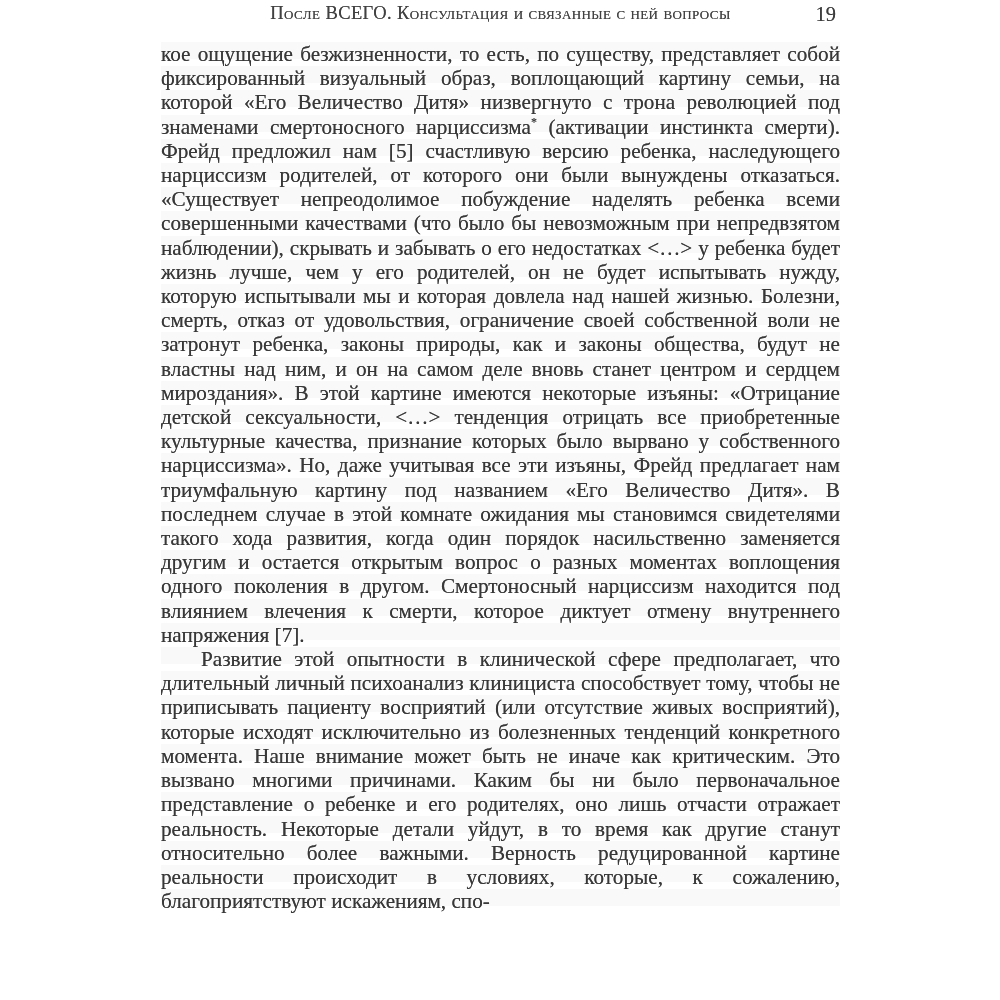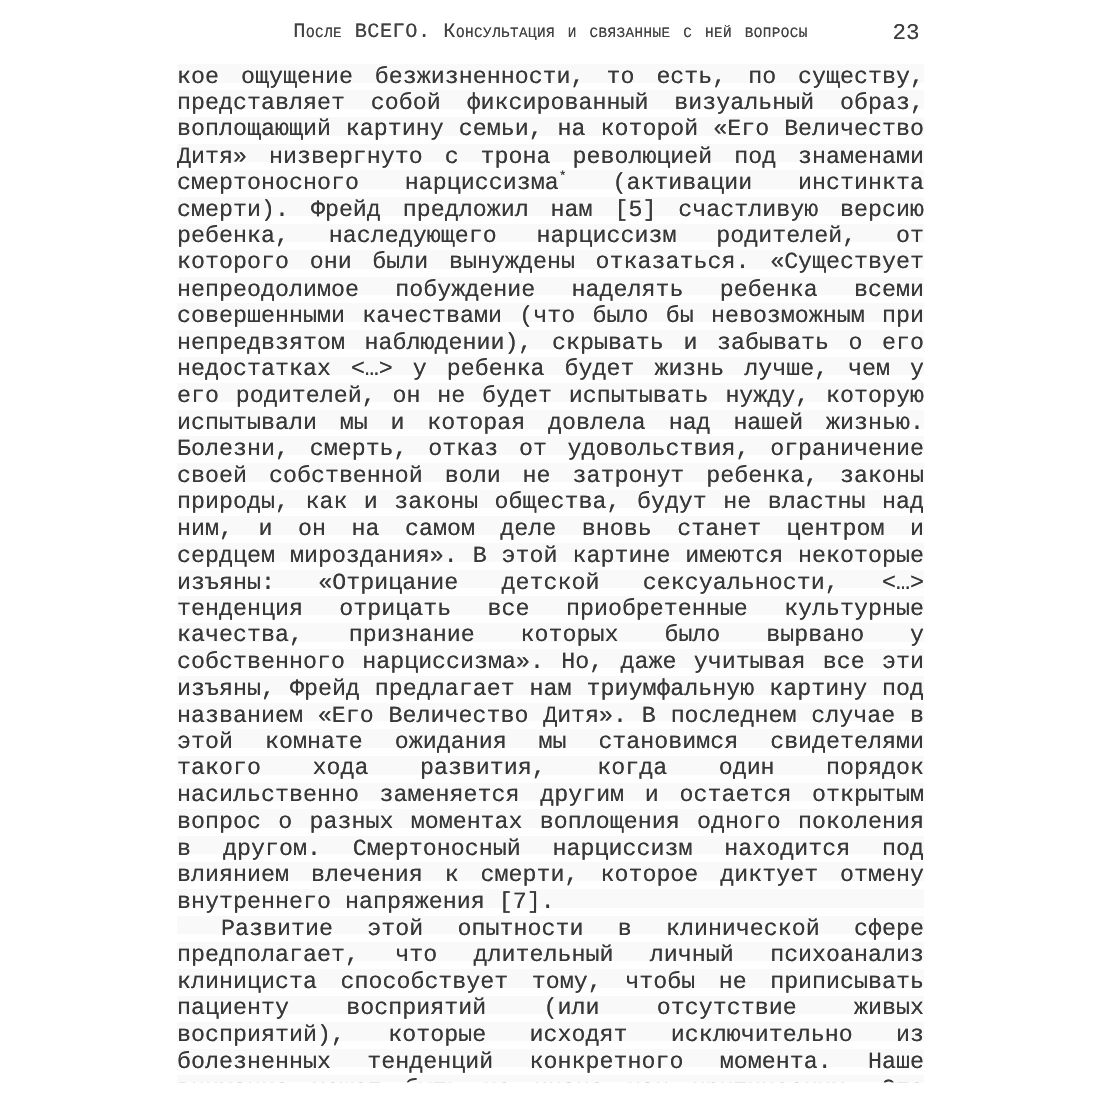--- a/index.html
+++ b/index.html
@@ -5,24 +5,23 @@
   html, body {
     margin: 0;
     padding: 0;
     background: #ffffff;
   }
   .page {
     position: relative;
     width: 1000px;
     height: 968px;
     background: #ffffff;
-    font-family: Liberation Mono, monospace;
+    font-family: Liberation Serif, serif;
     color: #383838;
     overflow: hidden;
-    margin-top: 16px;
   }
   
   .running-head {
     position: absolute;
     left: 161px;
     top: 3px;
     width: 679px;
     height: 26px;
   }
   .rh-title {
@@ -108,21 +107,21 @@
     font-style: italic;
   }
 </style>
 </head>
 <body>
 
 <div class="page">
 
   <header class="running-head">
     <div class="rh-title">После ВСЕГО. Консультация и связанные с ней вопросы</div>
-    <div class="rh-page-num">23</div>
+    <div class="rh-page-num">19</div>
   </header>
 
   <main class="text-block">
     <p class="para para-1"><span>кое ощущение безжизненности, то есть, по существу, представляет собой фиксированный визуальный образ, воплощающий картину семьи, на которой «Его Величество Дитя» низвергнуто с трона революцией под знаменами смертоносного нарциссизма</span><sup class="fn-mark">*</sup><span> (активации инстинкта смерти). Фрейд предложил нам [5] счастливую версию ребенка, наследующего нарциссизм родителей, от которого они были вынуждены отказаться. «Существует непреодолимое побуждение наделять ребенка всеми совершенными качествами (что было бы невозможным при непредвзятом наблюдении), скрывать и забывать о его недостатках &lt;…&gt; у ребенка будет жизнь лучше, чем у его родителей, он не будет испытывать нужду, которую испытывали мы и которая довлела над нашей жизнью. Болезни, смерть, отказ от удовольствия, ограничение своей собственной воли не затронут ребенка, законы природы, как и законы общества, будут не властны над ним, и он на самом деле вновь станет центром и сердцем мироздания». В этой картине имеются некоторые изъяны: «Отрицание детской сексуальности, &lt;…&gt; тенденция отрицать все приобретенные культурные качества, признание которых было вырвано у собственного нарциссизма». Но, даже учитывая все эти изъяны, Фрейд предлагает нам триумфальную картину под названием «Его Величество Дитя». В последнем случае в этой комнате ожидания мы становимся свидетелями такого хода развития, когда один порядок насильственно заменяется другим и остается открытым вопрос о разных моментах воплощения одного поколения в другом. Смертоносный нарциссизм находится под влиянием влечения к смерти, которое диктует отмену внутреннего напряжения [7].</span></p>
     <p class="para para-2">Развитие этой опытности в клинической сфере предполагает, что длительный личный психоанализ клинициста способствует тому, чтобы не приписывать пациенту восприятий (или отсутствие живых восприятий), которые исходят исключительно из болезненных тенденций конкретного момента. Наше внимание может быть не иначе как критическим. Это вызвано многими причинами. Каким бы ни было первоначальное представление о ребенке и его родителях, оно лишь отчасти отражает реальность. Некоторые детали уйдут, в то время как другие станут относительно более важными. Верность редуцированной картине реальности происходит в условиях, которые, к сожалению, благоприятствуют искажениям, спо-</p>
   </main>
 
   <footer class="footnote-area">
     <div class="fn-rule"></div>
     <div class="fn-line">

